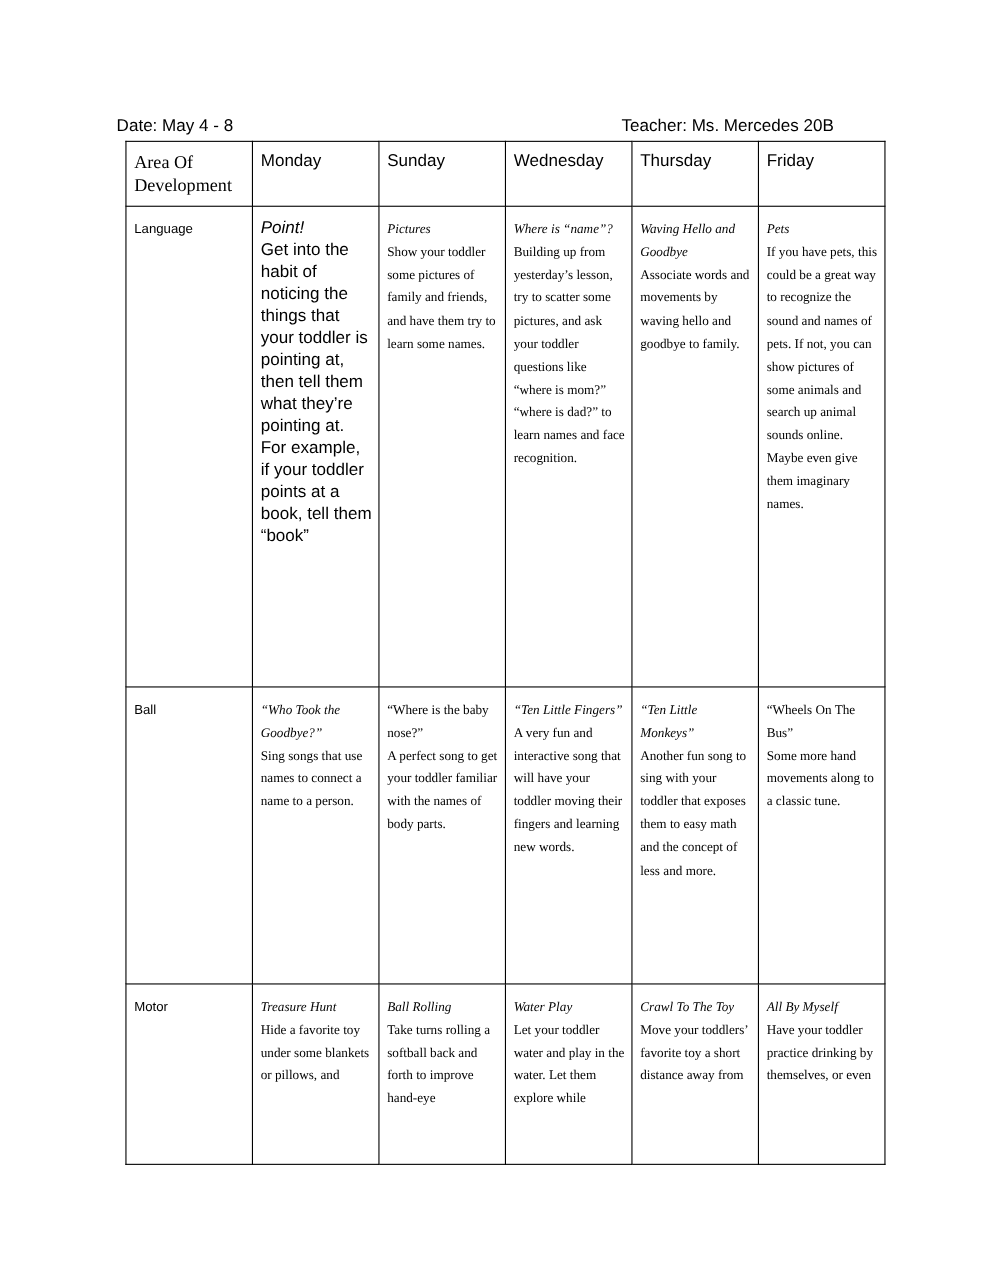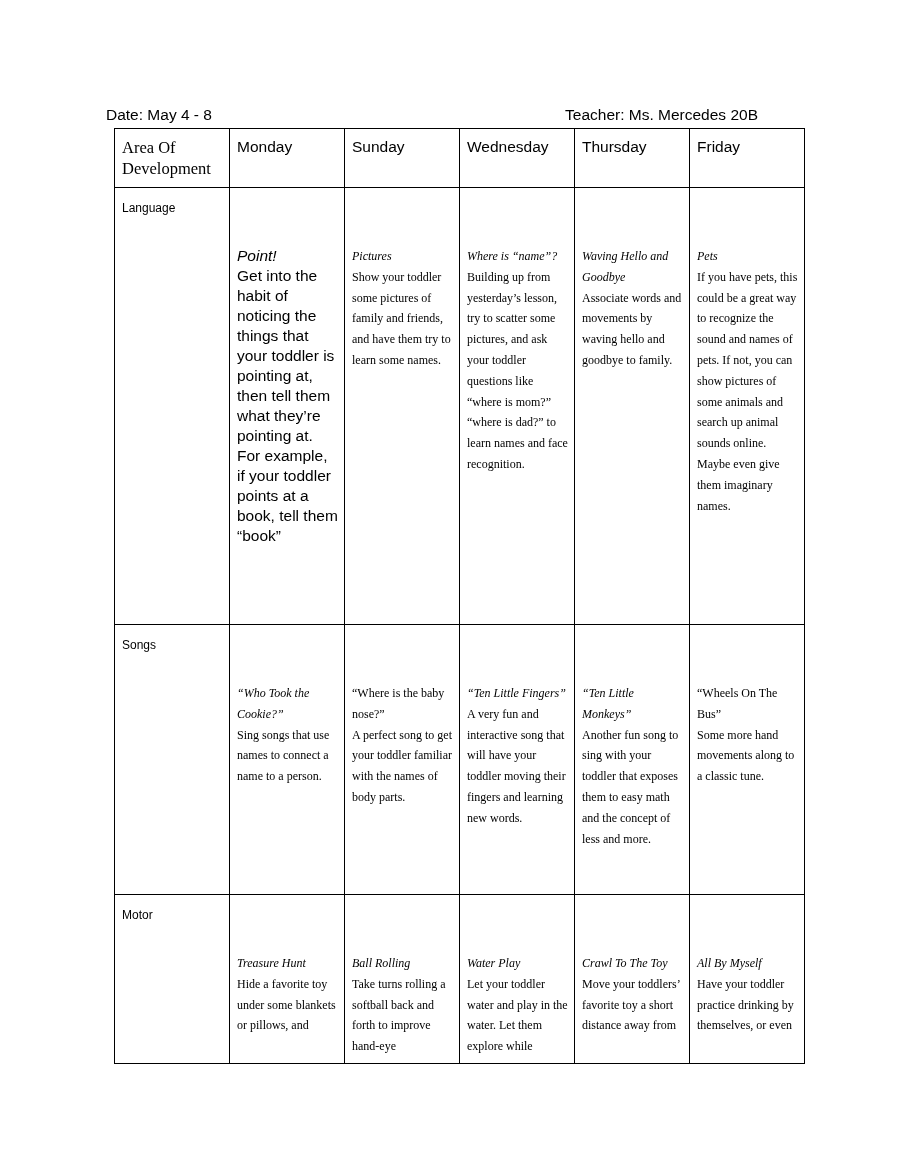--- a/index.html
+++ b/index.html
@@ -22,21 +22,21 @@
     }
     col.c0 { width: 115px; }
     col.cd { width: 115px; }
     .sans { font-family: "Liberation Sans", sans-serif; font-size: 15.5px !important; line-height: 20px !important; }
     .serif { font-family: "Liberation Serif", serif; }
     tr.hdr td { height: 44px; padding-top: 8px; }
     tr.hdr td.area { font-family: "Liberation Serif", serif; font-size: 16.5px; line-height: 21px; }
     tr.r-lang td { height: 420px; padding-top: 10px; }
     tr.r-songs td { height: 253px; padding-top: 10px; }
     tr.r-motor td { height: 147px; padding-top: 10px; }
-    .ttl { font-style: italic; display: block; margin-top: 48px; }
+    .ttl { font-style: italic; display: block; }
     .ttl.upright { font-style: normal; }
     .body-txt { display: block; }
     td.row-label { font-family: "Liberation Sans", sans-serif; font-size: 15.5px; }
   </style>
 </head>
 <body>
 
 <div class="header-line">
   <span class="date">Date: May 4 - 8</span>
   <span class="teacher">Teacher: Ms. Mercedes 20B</span>
@@ -79,23 +79,23 @@
       <span class="ttl">Waving Hello and Goodbye</span>
       <span class="body-txt">Associate words and movements by waving hello and goodbye to family.</span>
     </td>
     <td class="serif">
       <span class="ttl">Pets</span>
       <span class="body-txt">If you have pets, this could be a great way to recognize the sound and names of pets. If not, you can show pictures of some animals and search up animal sounds online. Maybe even give them imaginary names.</span>
     </td>
   </tr>
 
   <tr class="r-songs">
-    <td class="row-label">Songs</td>
+    <td class="row-label">Ball</td>
     <td class="serif">
-      <span class="ttl">“Who Took the Cookie?”</span>
+      <span class="ttl">“Who Took the Goodbye?”</span>
       <span class="body-txt">Sing songs that use names to connect a name to a person.</span>
     </td>
     <td class="serif">
       <span class="ttl upright">“Where is the baby nose?”</span>
       <span class="body-txt">A perfect song to get your toddler familiar with the names of body parts.</span>
     </td>
     <td class="serif">
       <span class="ttl">“Ten Little Fingers”</span>
       <span class="body-txt">A very fun and interactive song that will have your toddler moving their fingers and learning new words.</span>
     </td>

